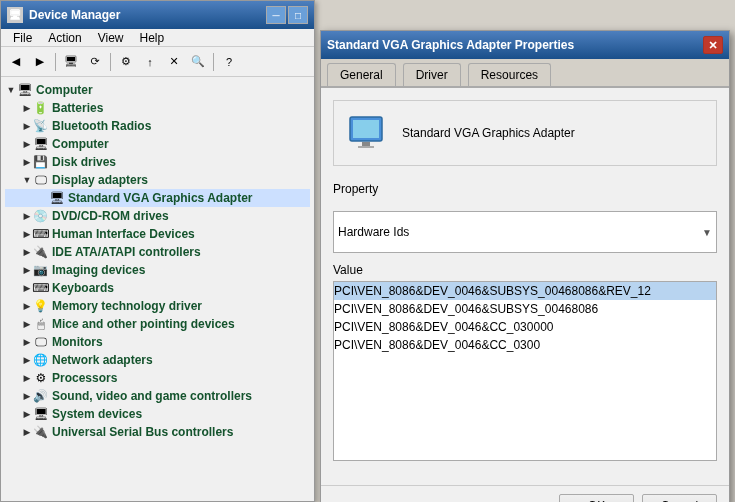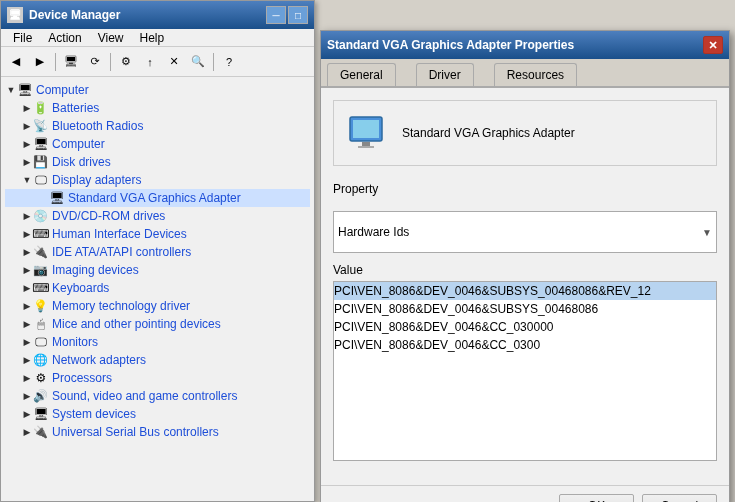--- a/index.html
+++ b/index.html
@@ -117,21 +117,21 @@
       flex-shrink: 0;
     }
 
     .tree-icon {
       width: 16px; height: 16px;
       margin-right: 3px;
       flex-shrink: 0;
       display: inline-flex; align-items: center; justify-content: center;
     }
 
-    .tree-label { font-size: 12px; color: #1d4ed8; }
+    .tree-label { font-size: 12px; color: #14532d; font-weight: bold; }
 
     
     .props-window {
       width: 410px;
       position: absolute;
       top: 30px;
       left: 320px;
       background: #f0f0f0;
       border: 1px solid #999;
       box-shadow: 3px 3px 8px rgba(0,0,0,0.4);
@@ -159,21 +159,21 @@
       cursor: pointer;
       display: flex; align-items: center; justify-content: center;
       border-radius: 2px;
     }
 
     .props-tabs {
       display: flex;
       background: #d4d0c8;
       border-bottom: 2px solid #aaa;
       padding: 4px 6px 0;
-      gap: 20px;
+      gap: 7px;
     }
 
     .props-tab {
       padding: 4px 12px;
       background: #d4d0c8;
       border: 1px solid #aaa;
       border-bottom: none;
       cursor: pointer;
       font-size: 12px;
       border-radius: 3px 3px 0 0;

